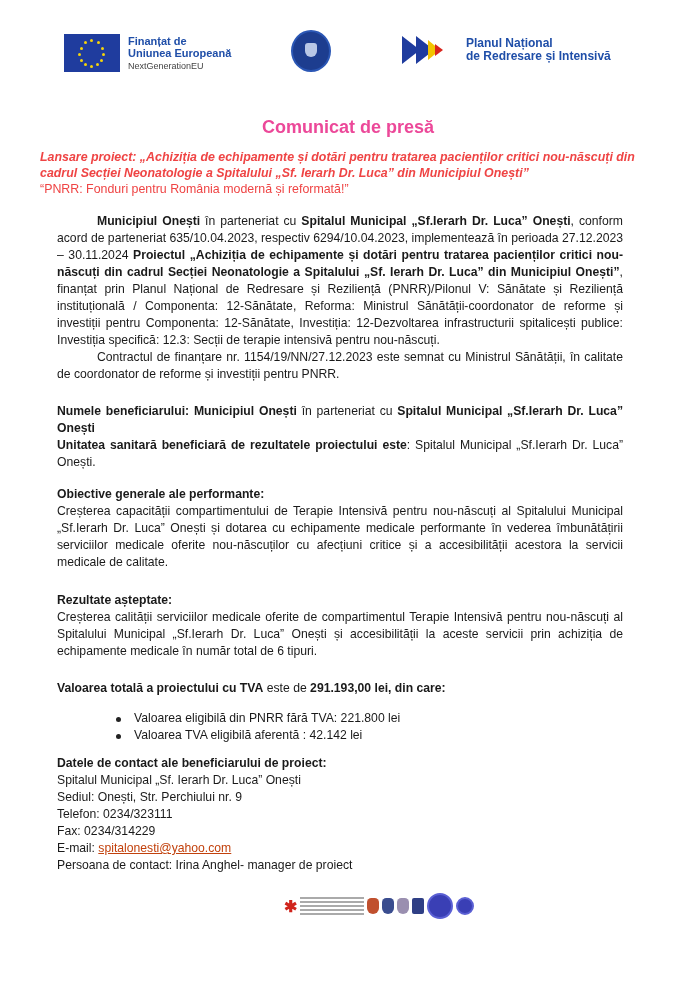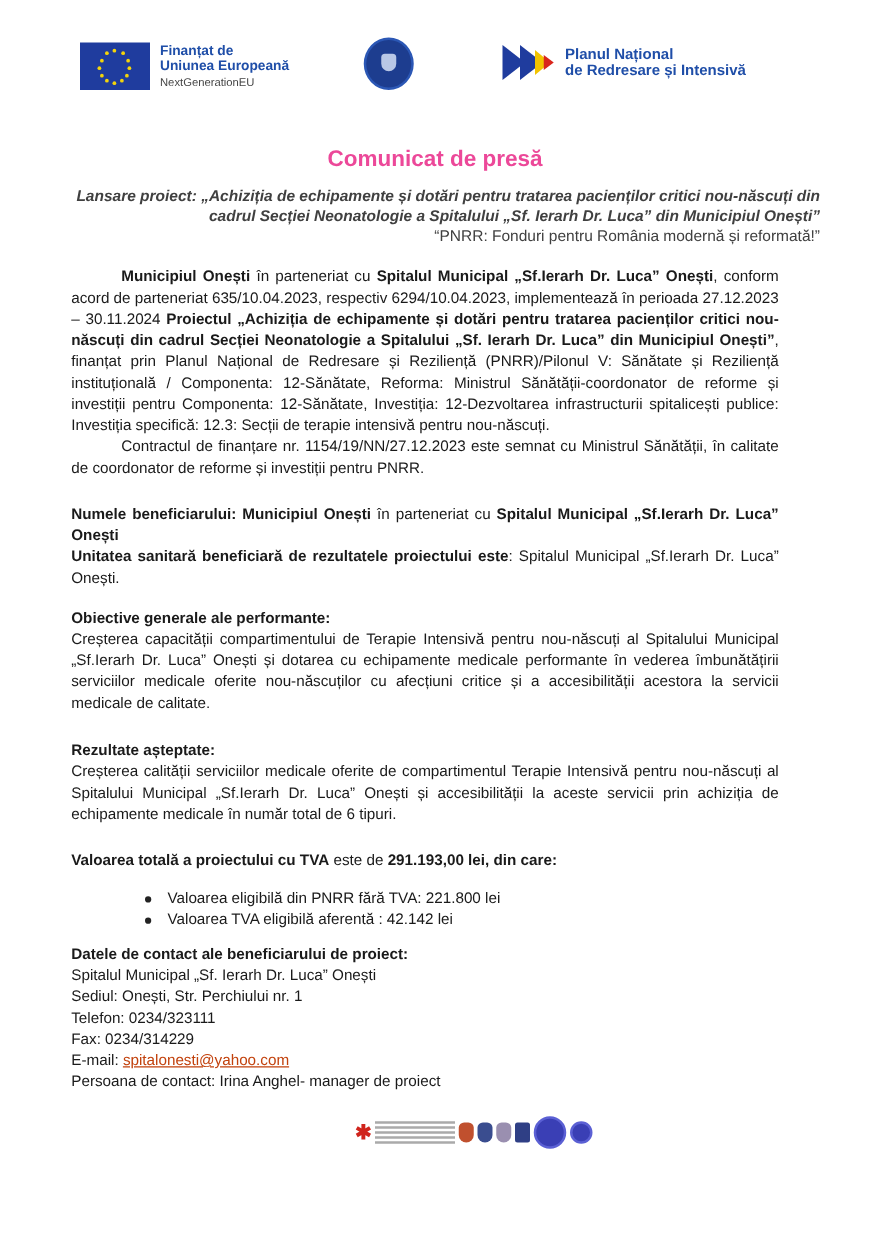--- a/index.html
+++ b/index.html
@@ -12,25 +12,25 @@
   .eu-t1 { font-size:11px; font-weight:bold; color:#1f4ea8; display:block; }
   .eu-t2 { font-size:9px; color:#444; display:block; margin-top:1px; }
   .gov { position:absolute; left:291px; top:0; width:40px; height:42px; border-radius:50%; background:#1d3d8f; border:2px solid #2b57b5; box-sizing:border-box; }
   .gov::after { content:""; position:absolute; left:12px; top:11px; width:12px; height:14px; background:#b8c7e6; border-radius:3px 3px 6px 6px; }
   .pnrr { position:absolute; left:402px; top:6px; display:flex; align-items:center; }
   .pnrr-arrows { position:relative; width:48px; height:28px; }
   .pnrr-arrows .a1 { position:absolute; left:0; top:0; width:0; height:0; border-top:14px solid transparent; border-bottom:14px solid transparent; border-left:18px solid #1f3c9e; }
   .pnrr-arrows .a2 { position:absolute; left:14px; top:0; width:0; height:0; border-top:14px solid transparent; border-bottom:14px solid transparent; border-left:18px solid #1f3c9e; }
   .pnrr-arrows .a3 { position:absolute; left:26px; top:4px; width:0; height:0; border-top:10px solid transparent; border-bottom:10px solid transparent; border-left:12px solid #f2c400; }
   .pnrr-arrows .a4 { position:absolute; left:33px; top:8px; width:0; height:0; border-top:6px solid transparent; border-bottom:6px solid transparent; border-left:8px solid #d9251c; }
-  .pnrr-text { margin-left:2px; line-height:13px; }
+  .pnrr-text { margin-left:16px; line-height:13px; }
   .pnrr-text span { display:block; font-size:12px; font-weight:bold; color:#1f4ea8; }
 
   .title { position:absolute; top:117px; left:0; width:696px; text-align:center; font-size:18px; font-weight:bold; color:#ec4899; }
-  .subtitle { position:absolute; top:149px; left:40px; width:616px; text-align:right; font-size:12.4px; line-height:16px; font-style:italic; font-weight:bold; color:#404040; }
+  .subtitle { position:absolute; top:149px; left:40px; width:616px; text-align:left; font-size:12.4px; line-height:16px; font-style:italic; font-weight:bold; color:#ef4444; }
   .subtitle .slogan { font-style:normal; font-weight:normal; display:block; }
 
   .body { position:absolute; left:57px; width:566px; font-size:12.2px; line-height:17px; text-align:justify; }
   .body b { font-weight:bold; }
   .indent { text-indent:40px; }
   p { margin:0; }
   .sec-h { font-weight:bold; }
   ul.bul { margin:13px; padding-left:46px; list-style:none; }
   ul.bul li { position:relative; padding-left:18px; }
   ul.bul li::before { content:""; position:absolute; left:0; top:7px; width:5px; height:5px; background:#222; border-radius:50%; }
@@ -113,21 +113,21 @@
   <p><b>Valoarea totală a proiectului cu TVA</b><span> este de  </span><b>291.193,00 lei, din care:</b></p>
   <ul class="bul">
     <li>Valoarea eligibilă din PNRR fără TVA: 221.800 lei</li>
     <li>Valoarea TVA eligibilă aferentă : 42.142 lei</li>
   </ul>
 </div>
 
 <div class="body" style="top:755px; text-align:left">
   <p class="sec-h">Datele de contact ale beneficiarului de proiect:</p>
   <p>Spitalul Municipal „Sf. Ierarh Dr. Luca” Onești</p>
-  <p>Sediul: Onești, Str. Perchiului nr. 1</p>
+  <p>Sediul: Onești, Str. Perchiului nr. 9</p>
   <p>Telefon: 0234/323111</p>
   <p>Fax: 0234/314229</p>
   <p><span>E-mail: </span><a class="mail">spitalonesti@yahoo.com</a></p>
   <p>Persoana de contact: Irina Anghel- manager de proiect</p>
 </div>
 
 <div class="footer-logos">
   <span class="ftr-cross">✱</span>
   <div class="ftr-txt">
       <i></i>

